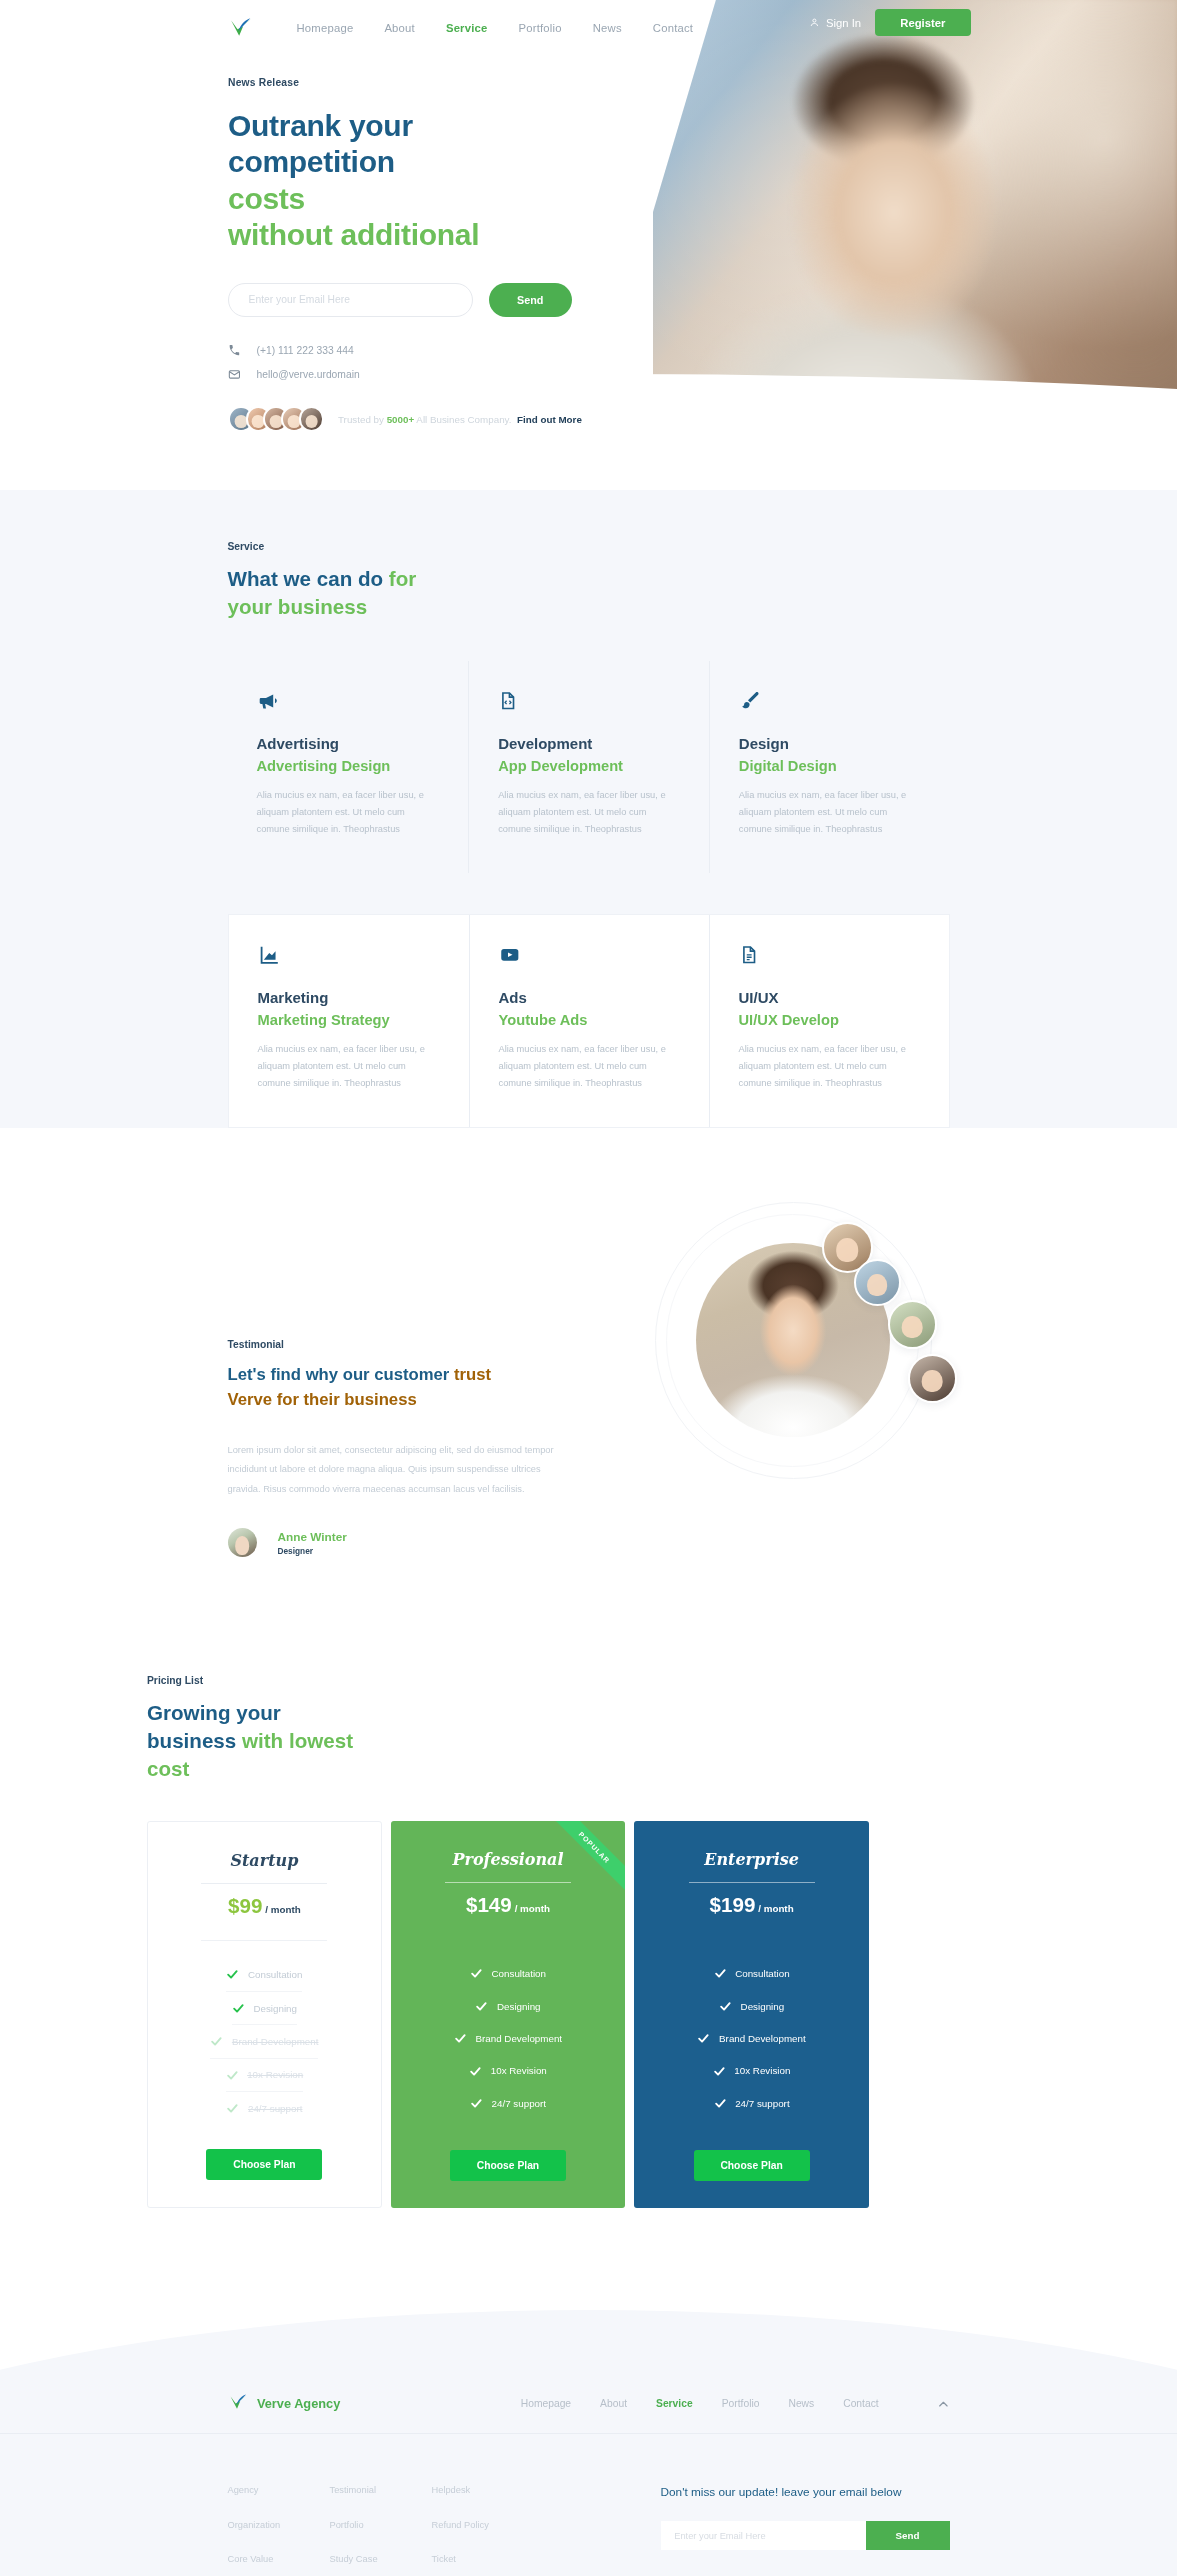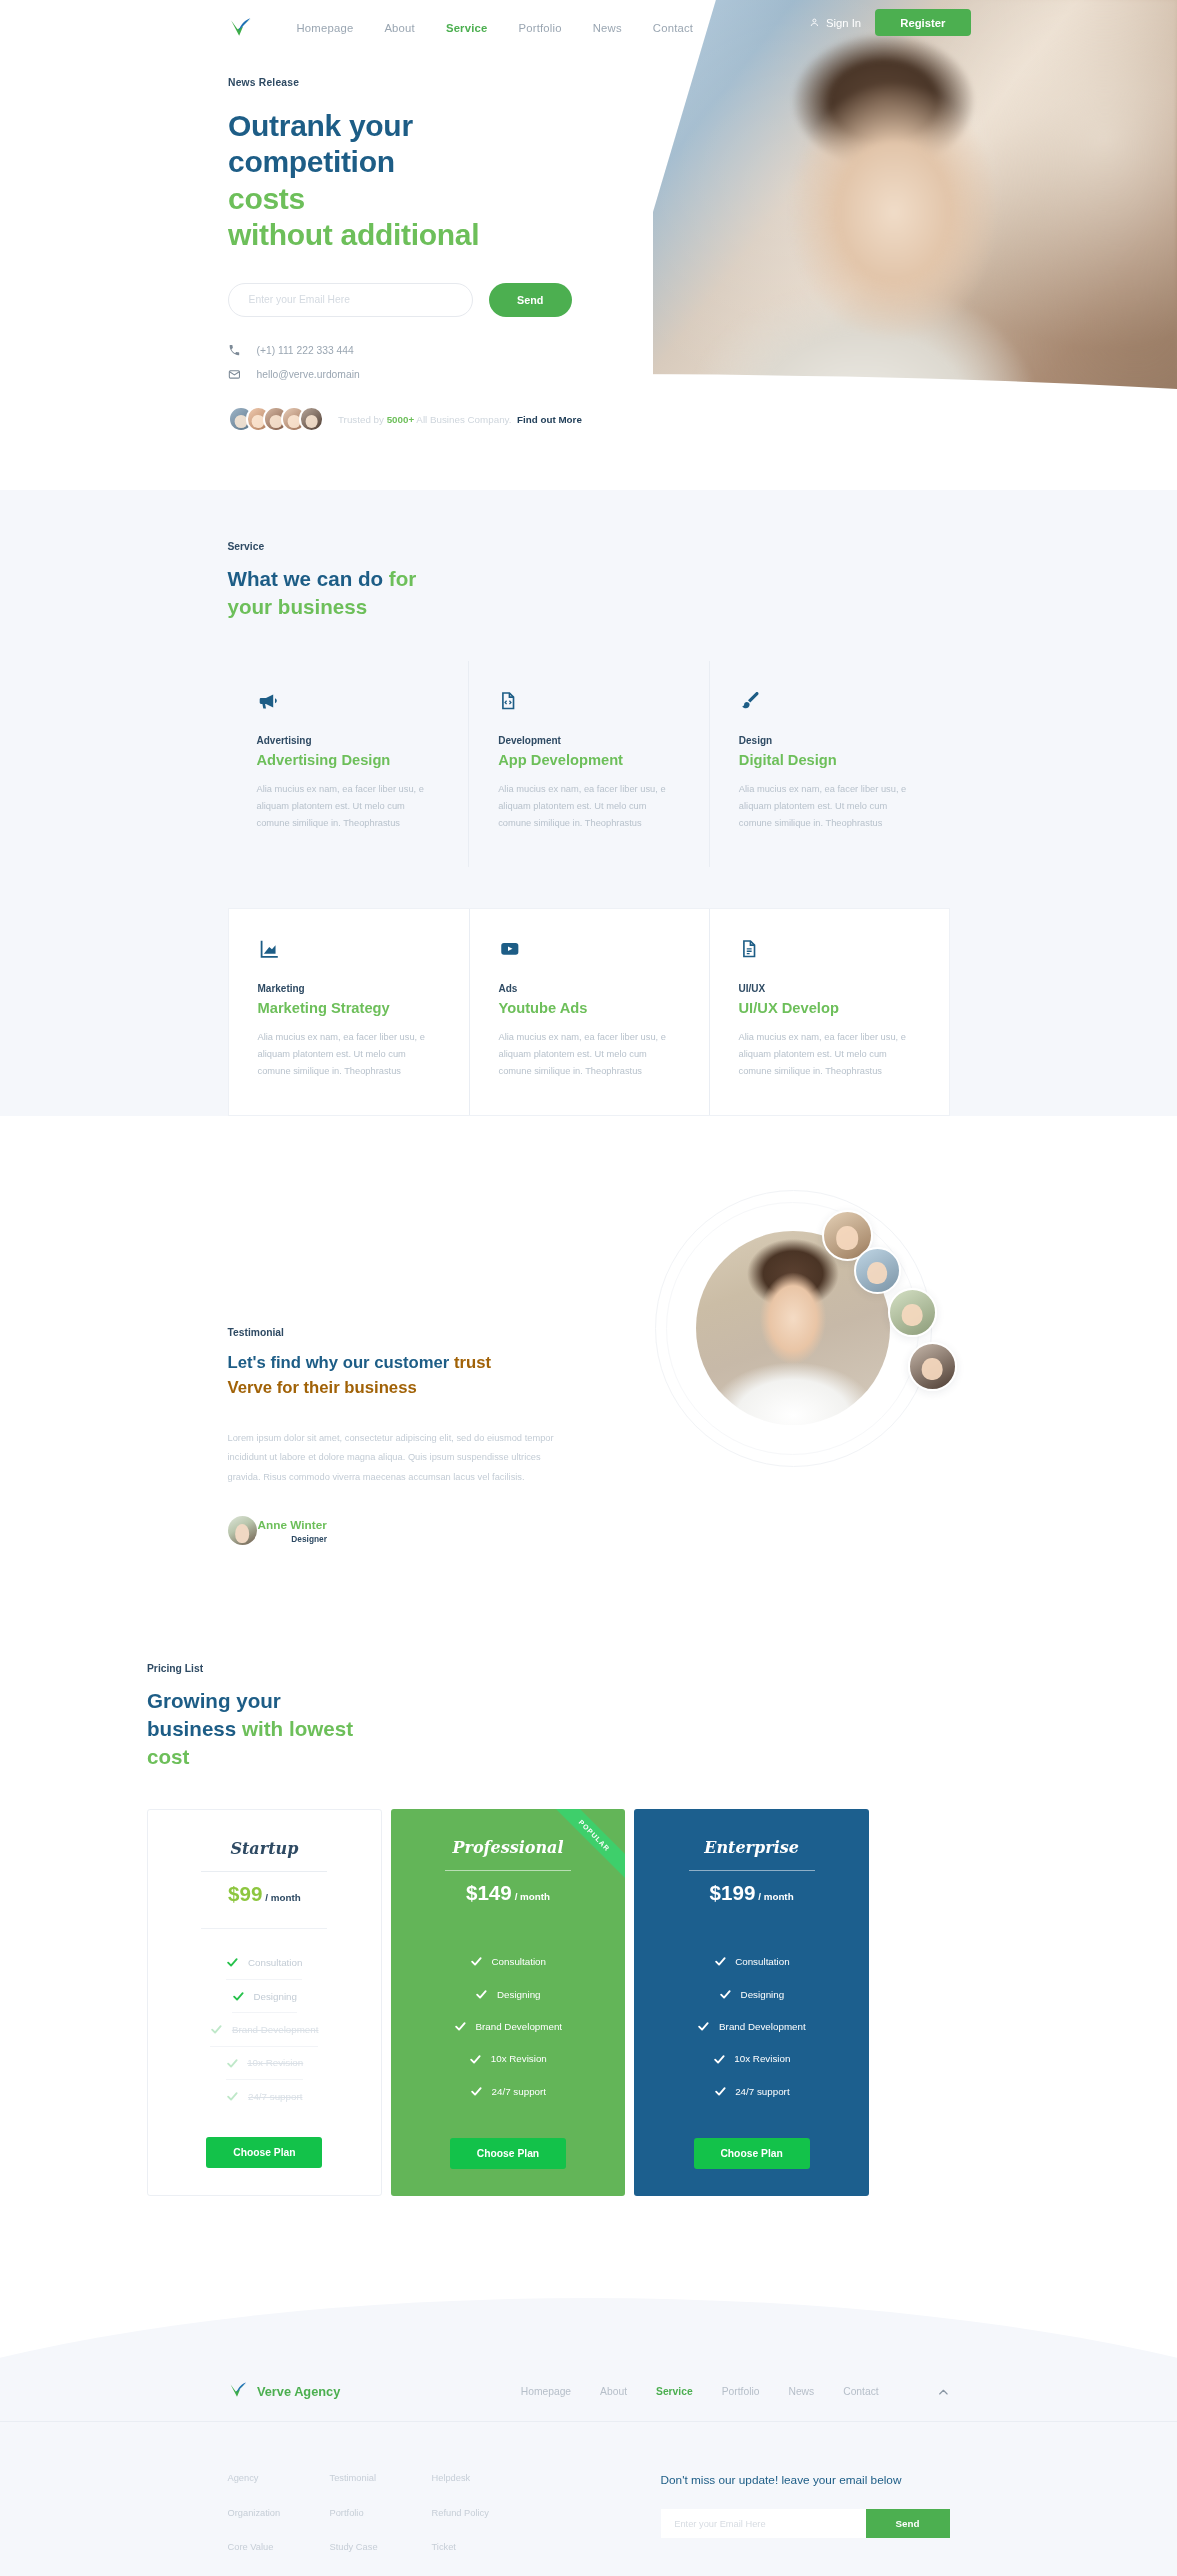--- a/index.html
+++ b/index.html
@@ -94,34 +94,34 @@
   
   .service-sec { position:relative; width:1177px; background:#f5f7fb; padding:51px 0 0; }
   .wrap { width:722px; margin:0 auto; }
   .sec-eyebrow { font-size:10.3px; font-weight:700; color:#2e4a63; }
   .sec-title { margin-top:12.8px; font-size:20.6px; line-height:1.35; font-weight:700; color:#1d5d86; }
   .sec-title .g { color:#6dbf5a; }
   .cards-grid { margin-top:41px; display:grid; grid-template-columns:repeat(3,1fr); }
   .svc-card { padding:29px 29px 35px 29px; position:relative; }
   .svc-card + .svc-card { border-left:1px solid #e9edf3; }
   .svc-icon { height:33px; color:#1d5d86; display:flex; align-items:flex-start; }
-  .svc-cat { margin-top:11.8px; font-size:10px; font-weight:700; color:#2e4a63; }
+  .svc-cat { margin-top:11.8px; font-size:15px; font-weight:700; color:#2e4a63; }
   .svc-name { margin-top:5.9px; font-size:14.7px; font-weight:700; color:#6dbf5a; }
   .svc-desc { margin-top:12.8px; font-size:9.3px; line-height:1.85; color:#b8c2cc; }
   .cards-grid-2 { background:#fff; border:1px solid #eef1f6; }
   .cards-grid-2 .svc-card + .svc-card { border-left:1px solid #e9edf3; }
 
   
   .testi-sec { position:relative; width:1177px; background:#fff; padding:103px 0 59px; }
   .testi-wrap { width:722px; margin:0 auto; position:relative; }
   .testi-left { width:392px; padding-top:108px; }
   .testi-title { margin-top:12.8px; font-size:16.7px; line-height:1.45; font-weight:700; color:#1d5d86; }
   .testi-title .g { color:#a16207; }
   .testi-body { margin-top:29px; font-size:9.3px; line-height:2.1; color:#c3ccd5; width:348px; }
-  .testi-person { margin-top:29px; display:flex; align-items:center; gap:1px;text-align:right; }
+  .testi-person { margin-top:29px; display:flex; align-items:center; gap:21px; }
   .tp-avatar { width:29px; height:29px; border-radius:50%; overflow:hidden; position:relative;
     background:linear-gradient(150deg,#dfe6d9 0%,#b9c6ad 40%,#6d5a4b 100%); }
   .tp-avatar:after{ content:""; position:absolute; left:50%; top:26%; transform:translateX(-50%);
     width:13.7px; height:19.6px; border-radius:50% 50% 45% 45%; background:#f0d8c3; }
   .tp-name { font-size:11.8px; font-weight:700; color:#6dbf5a; }
   .tp-role { font-size:8.3px; font-weight:700; color:#2e4a63; margin-top:2px; }
 
   .testi-visual { position:absolute; right:-39px; top:-29px; width:334px; height:343px; }
   .ring { position:absolute; border-radius:50%; border:1px solid #f1f3f6; }
   .ring1 { left:0; top:0; width:277px; height:277px; }

